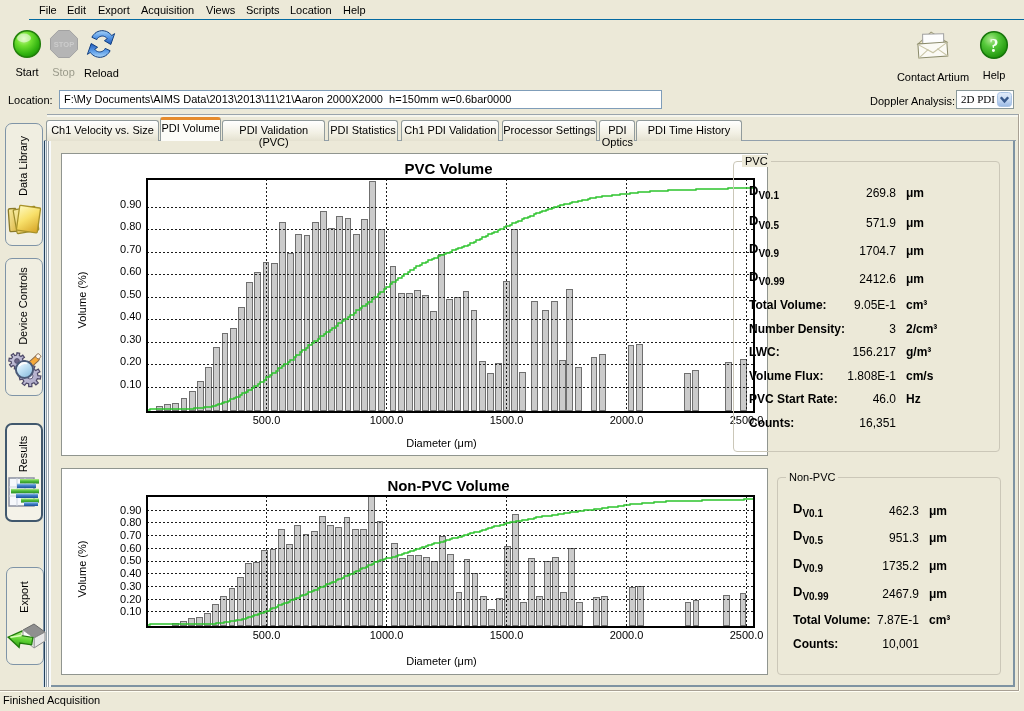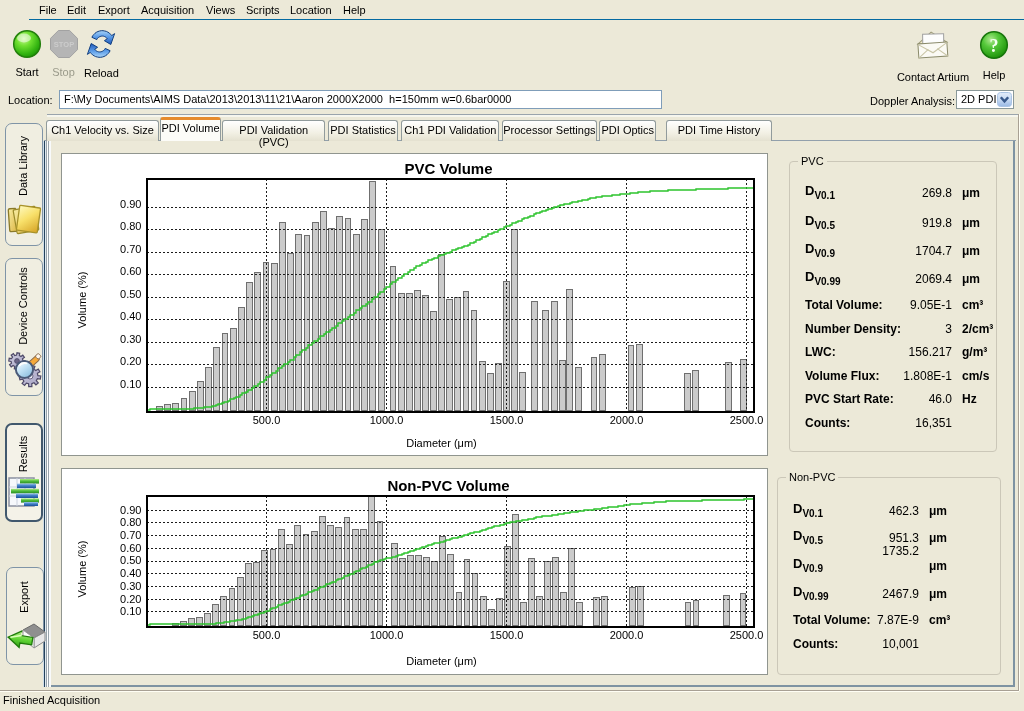--- a/index.html
+++ b/index.html
@@ -4,21 +4,21 @@
 * { margin:0; padding:0; box-sizing:border-box; }
 html,body { width:1024px; height:711px; overflow:hidden; }
 body { background:#ece9d8; font-family:"Liberation Sans", sans-serif; font-size:11px; color:#000; position:relative; }
 .menubar { position:absolute; left:0; top:0; width:1024px; height:20px; border-bottom:1px solid #0369a1;margin-left:29px; }
 .menubar span { position:absolute; top:4px; }
 .lbl { position:absolute; }
 .ticon { position:absolute; text-align:center; }
 .ticon .cap { margin-top:5px; }
 .locinput { position:absolute; left:59px; top:90px; width:603px; height:19px; background:#fff; border:1px solid #7f9db9; padding:2px 0 0 4px; white-space:nowrap; overflow:hidden; }
 .combo { position:absolute; left:956px; top:90px; width:58px; height:19px; background:#fff; border:1px solid #8a9899; }
-.combo .ct { position:absolute; left:4px; top:2px; }
+.combo .ct { position:absolute; left:4px; top:2px;font-family:Liberation Serif, serif; }
 .combo .ca { position:absolute; right:1px; top:1px; }
 .tabstrip { position:absolute; left:0; top:117px; width:1024px; height:24px; }
 .tab { position:absolute; top:3px; height:21px; background:linear-gradient(#ffffff,#f2f0e4 60%,#e4e1d0); border:1px solid #919b9c; border-bottom:none; border-radius:3px 3px 0 0; text-align:center; padding-top:3px; }
 .tab.sel { top:0; height:24px; background:#fcfcf8; border-top:3px solid #e68b2c; padding-top:2px; z-index:3; }
 .panel { position:absolute; left:44px; top:140px; width:972px; height:547px; background:#ece9d8; border-top:1px solid #92a0ac; }
 .pright { position:absolute; left:1013px; top:141px; width:2px; height:546px; background:#7e93a2; }
 .pbottom { position:absolute; left:44px; top:685px; width:971px; height:2px; background:#7e93a2; }
 .lband { position:absolute; left:43px; top:141px; width:8px; height:546px;
  background:linear-gradient(90deg,#cfdde8 0 1px,#24425c 1px 2px,#dfe8ee 2px 3px,#98a4ac 3px 4px,#ffffff 4px 5px,#98a4ac 5px 6px,#f8fafb 6px 8px); }
 .topgroove { position:absolute; left:47px; top:114px; width:971px; height:3px; background:linear-gradient(#9aa4ac 0 1.5px,#f6f6ee 1.5px 3px); }
@@ -128,22 +128,22 @@
 <div class="topgroove"></div>
 <div class="rgroove"></div>
 <div class="bgroove"></div>
 <div class="tabstrip">
     <div class="tab" style="left:45.8px;width:113.4px">Ch1 Velocity vs. Size</div>
     <div class="tab sel" style="left:160px;width:61px">PDI Volume</div>
     <div class="tab" style="left:222.1px;width:103.3px">PDI Validation (PVC)</div>
     <div class="tab" style="left:327.6px;width:70.8px">PDI Statistics</div>
     <div class="tab" style="left:401.3px;width:98.2px">Ch1 PDI Validation</div>
     <div class="tab" style="left:501.7px;width:95.4px">Processor Settings</div>
-    <div class="tab" style="left:599.3px;width:57px">PDI Optics</div>
-    <div class="tab" style="left:666px;width:106px">PDI Time History</div>
+    <div class="tab" style="left:599.3px;width:36px">PDI Optics</div>
+    <div class="tab" style="left:636px;width:106px">PDI Time History</div>
   </div>
 <div class="chartbox" style="left:60.5px;top:153px;width:707px;height:303px"><svg width="707" height="303" viewBox="0 0 707 303" xmlns="http://www.w3.org/2000/svg">
       <g fill="#cbcbcb" stroke="#6f6f6f" stroke-width="1" shape-rendering="crispEdges">
         <rect x="94.4" y="252.8" width="5.8" height="4.0"></rect>
         <rect x="102.6" y="250.6" width="5.8" height="6.2"></rect>
         <rect x="110.8" y="249.2" width="5.8" height="7.6"></rect>
         <rect x="119.0" y="244.2" width="5.8" height="12.6"></rect>
         <rect x="127.2" y="237.5" width="5.8" height="19.3"></rect>
         <rect x="135.4" y="227.4" width="5.8" height="29.4"></rect>
         <rect x="143.6" y="213.9" width="5.8" height="42.9"></rect>
@@ -326,33 +326,33 @@
       <text x="444.5" y="169.5" font-size="11" text-anchor="middle" fill="#000">1500.0</text>
       <text x="564.5" y="169.5" font-size="11" text-anchor="middle" fill="#000">2000.0</text>
       <text x="684.5" y="169.5" font-size="11" text-anchor="middle" fill="#000">2500.0</text>
     </svg></div>
 <div class="lbl" style="left:85px;top:160px;width:727px;text-align:center;font-weight:bold;font-size:15px">PVC Volume</div>
 <div class="lbl" style="left:85px;top:477px;width:727px;text-align:center;font-weight:bold;font-size:15px">Non-PVC Volume</div>
 <div class="lbl" style="left:41px;top:294px;width:82px;text-align:center;transform:rotate(-90deg)">Volume (%)</div>
 <div class="lbl" style="left:41px;top:563px;width:82px;text-align:center;transform:rotate(-90deg)">Volume (%)</div>
 <div class="lbl" style="left:385px;top:437px;width:113px;text-align:center">Diameter (μm)</div>
 <div class="lbl" style="left:385px;top:655px;width:113px;text-align:center">Diameter (μm)</div>
-<div class="gbox" style="left:789px;top:161px;width:208px;height:291px">
+<div class="gbox" style="left:733px;top:161px;width:267px;height:291px">
     <span class="legend">PVC</span>
     <div class="dlab" style="top:21px"><b>D</b><span class="dsub">V0.1</span></div>
     <div class="val" style="top:24px;left:82px">269.8</div>
     <div class="unit" style="top:24px;left:172px">μm</div>
     <div class="dlab" style="top:51px"><b>D</b><span class="dsub">V0.5</span></div>
-    <div class="val" style="top:54px;left:82px">919.8</div>
+    <div class="val" style="top:54px;left:82px">571.9</div>
     <div class="unit" style="top:54px;left:172px">μm</div>
     <div class="dlab" style="top:79px"><b>D</b><span class="dsub">V0.9</span></div>
     <div class="val" style="top:82px;left:82px">1704.7</div>
     <div class="unit" style="top:82px;left:172px">μm</div>
     <div class="dlab" style="top:107px"><b>D</b><span class="dsub">V0.99</span></div>
-    <div class="val" style="top:110px;left:82px">2069.4</div>
+    <div class="val" style="top:110px;left:82px">2412.6</div>
     <div class="unit" style="top:110px;left:172px">μm</div>
     <div class="slab" style="top:136px">Total Volume:</div>
     <div class="val" style="top:136px;left:82px">9.05E-1</div>
     <div class="unit" style="top:136px;left:172px">cm³</div>
     <div class="slab" style="top:160px">Number Density:</div>
     <div class="val" style="top:160px;left:82px">3</div>
     <div class="unit" style="top:160px;left:172px">2/cm³</div>
     <div class="slab" style="top:183px">LWC:</div>
     <div class="val" style="top:183px;left:82px">156.217</div>
     <div class="unit" style="top:183px;left:172px">g/m³</div>
@@ -367,27 +367,27 @@
   </div>
 <div class="gbox" style="left:777px;top:477px;width:224px;height:198px">
     <span class="legend">Non-PVC</span>
     <div class="dlab" style="top:23px"><b>D</b><span class="dsub">V0.1</span></div>
     <div class="val" style="top:26px;left:61px">462.3</div>
     <div class="unit" style="top:26px;left:151px">μm</div>
     <div class="dlab" style="top:50px"><b>D</b><span class="dsub">V0.5</span></div>
     <div class="val" style="top:53px;left:61px">951.3</div>
     <div class="unit" style="top:53px;left:151px">μm</div>
     <div class="dlab" style="top:78px"><b>D</b><span class="dsub">V0.9</span></div>
-    <div class="val" style="top:66px;left:61px">1735.2</div>
+    <div class="val" style="top:81px;left:61px">1735.2</div>
     <div class="unit" style="top:81px;left:151px">μm</div>
     <div class="dlab" style="top:106px"><b>D</b><span class="dsub">V0.99</span></div>
     <div class="val" style="top:109px;left:61px">2467.9</div>
     <div class="unit" style="top:109px;left:151px">μm</div>
     <div class="slab" style="top:135px">Total Volume:</div>
-    <div class="val" style="top:135px;left:61px">7.87E-9</div>
+    <div class="val" style="top:135px;left:61px">7.87E-1</div>
     <div class="unit" style="top:135px;left:151px">cm³</div>
     <div class="slab" style="top:159px">Counts:</div>
     <div class="val" style="top:159px;left:61px">10,001</div>
   </div>
 <div class="sbtn" style="left:5px;top:123px;width:38px;height:123px"></div>
 <div class="stext" style="left:-46.0px;top:159px">Data Library</div>
 <div class="sicon" style="left:5px;top:200px;width:38px"><svg width="36" height="38" viewBox="0 0 36 38">
 <defs>
         <linearGradient id="fy" x1="0.15" y1="0" x2="0.85" y2="1">
 <stop offset="0%" stop-color="#fdf6b4"></stop>

